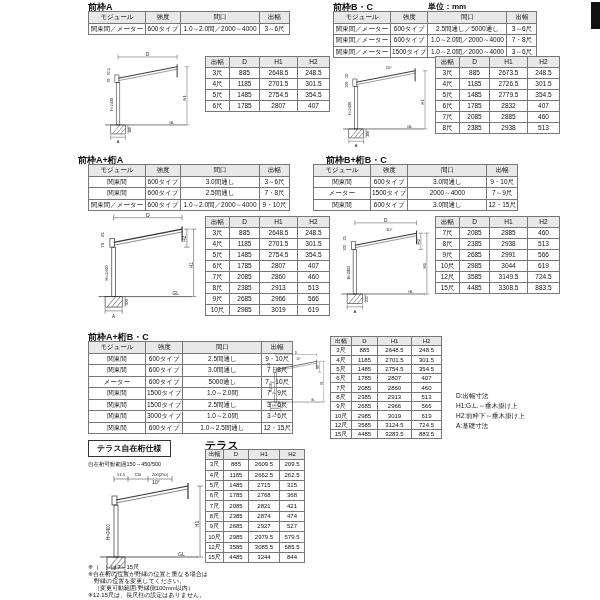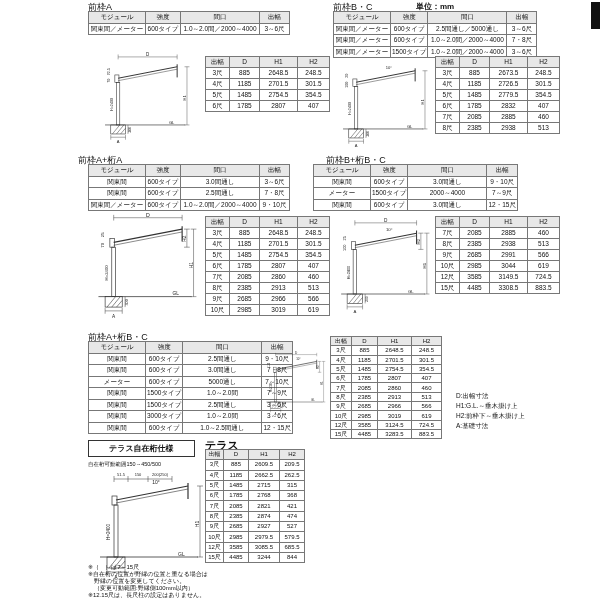--- a/index.html
+++ b/index.html
@@ -1,20 +1,20 @@
 <!DOCTYPE html>
 <html><head>
 <meta charset="utf-8">
 <style>
   *{box-sizing:border-box;margin:0;padding:0}
   html,body{background:#fff}
   body{font-family:"Liberation Sans","DejaVu Sans",sans-serif;color:#111}
   #page{position:relative;width:600px;height:600px;background:#fff;overflow:hidden}
   .abs{position:absolute}
-  .sec-title{font-size:9px;font-weight:normal;white-space:nowrap}
+  .sec-title{font-size:9px;font-weight:bold;white-space:nowrap}
   .unit{font-size:8px;font-weight:bold}
   .corner-tab{background:#111;width:9px;height:27px}
   table{border-collapse:collapse;table-layout:fixed;background:#fff}
   th,td{border:1px solid #777;font-size:6.5px;text-align:center;white-space:nowrap;overflow:hidden;padding:0 1px}
   th{background:#e8e8e8;font-weight:normal}
   .spec th,.spec td{height:11.5px;line-height:10px}
   .spec th:nth-child(1),.spec td:nth-child(1){width:57px}
   .spec th:nth-child(2),.spec td:nth-child(2){width:35px}
   .spec th:nth-child(3),.spec td:nth-child(3){width:79px}
   .spec th:nth-child(4),.spec td:nth-child(4){width:30px}
@@ -28,31 +28,31 @@
   .dim-sm th:nth-child(2),.dim-sm td:nth-child(2){width:26px}
   .dim-sm th:nth-child(3),.dim-sm td:nth-child(3){width:34px}
   .dim-sm th:nth-child(4),.dim-sm td:nth-child(4){width:30px}
   .terr th,.terr td{height:10.3px;line-height:9px;font-size:6px}
   .terr th:nth-child(1),.terr td:nth-child(1){width:18px}
   .terr th:nth-child(2),.terr td:nth-child(2){width:25px}
   .terr th:nth-child(3),.terr td:nth-child(3){width:31px}
   .terr th:nth-child(4),.terr td:nth-child(4){width:25px}
   .legend{font-size:6.5px;line-height:10px;white-space:nowrap}
   .footnotes{font-size:6px;line-height:7.1px;white-space:nowrap}
-  .boxed-title{display:inline-block;border:1px solid #333;padding:2px 20px;font-size:8px;font-weight:bold;white-space:nowrap}
+  .boxed-title{display:inline-block;border:1px solid #333;padding:2px 8px;font-size:8px;font-weight:bold;white-space:nowrap}
   .small-note{font-size:5.5px;white-space:nowrap}
   .tbl-title{font-size:11px;font-weight:bold}
   .diagram svg{display:block}
 </style>
 </head>
 <body>
 
 <div id="page">
 
-  <div class="abs unit" style="left:416px;top:1px">単位：mm</div>
+  <div class="abs unit" style="left:428px;top:1px">単位：mm</div>
   <div class="abs corner-tab" style="left:591px;top:2px"></div>
 
   <div class="abs sec-title" style="left:88px;top:1px">前枠A</div>
   <table class="abs spec" style="left:88px;top:11px">
       <thead>
         <tr>
           <th>モジュール</th>
           <th>強度</th>
           <th>間口</th>
           <th>出幅</th>

